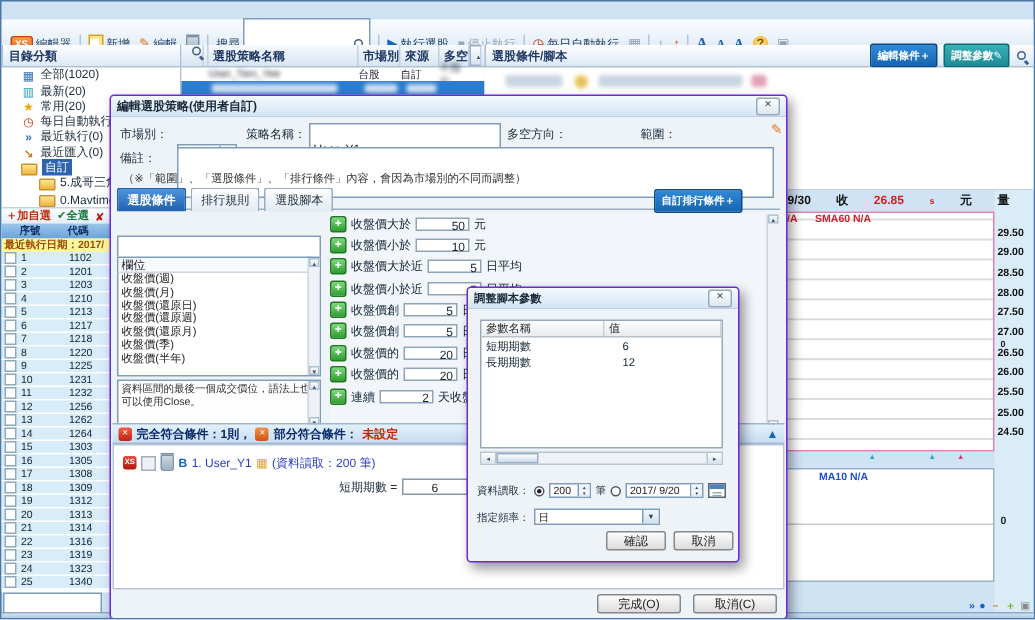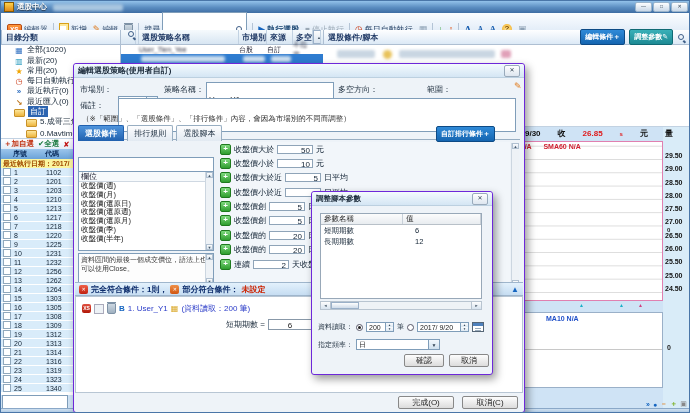--- a/index.html
+++ b/index.html
@@ -135,30 +135,20 @@
 .cal{width:12px;height:10px;background:#fff;border:1px solid #567;position:relative;box-sizing:border-box}
 .cal::before{content:"";position:absolute;top:0;left:0;right:0;height:3px;background:#4f81bd}
 .cal::after{content:"";position:absolute;left:2px;top:5px;width:6px;height:1px;background:#9ab;box-shadow:0 2px 0 #9ab}
 .navic{font-size:7px;font-weight:bold}
 </style>
 </head>
 <body>
 
 <div id="screen">
 
-  <div class="abs" id="titlebar">
-    <span class="appicon"></span>
-    <span class="t">選股中心</span>
-    <span class="blob" style="width:70px;height:7px;background:#a9c6e0;margin-left:6px"></span>
-    <span style="margin-left:auto;display:flex">
-      <span class="winbtn">—</span>
-      <span class="winbtn">□</span>
-      <span class="winbtn">✕</span>
-    </span>
-  </div>
 
   <div class="abs" id="toolbar">
     <span class="titem">
         <span class="xs-logo">XS</span>
         <span>編輯器</span>
       </span>
     <span class="tsep"></span>
     <span class="titem">
         <span class="icon-page"></span>
         <span>新增</span>
@@ -173,21 +163,21 @@
     <span class="tsep"></span>
     <span class="titem">
         <span>搜尋</span>
         <span class="tbox" style="width:85px;height:12px">
           <span class="mag" style="margin-left:auto"></span>
         </span>
       </span>
     <span class="tsep"></span>
     <span class="titem">
         <span class="play">▶</span>
-        <span style="font-weight:bold;color:#13406e">執行選股</span>
+        <span style="font-weight:normal;color:#13406e">執行選股</span>
       </span>
     <span class="titem gray">
         <span class="stopsq">■</span>
         <span>停止執行</span>
       </span>
     <span class="tsep"></span>
     <span class="titem">
         <span class="clock">◷</span>
         <span>每日自動執行</span>
       </span>

